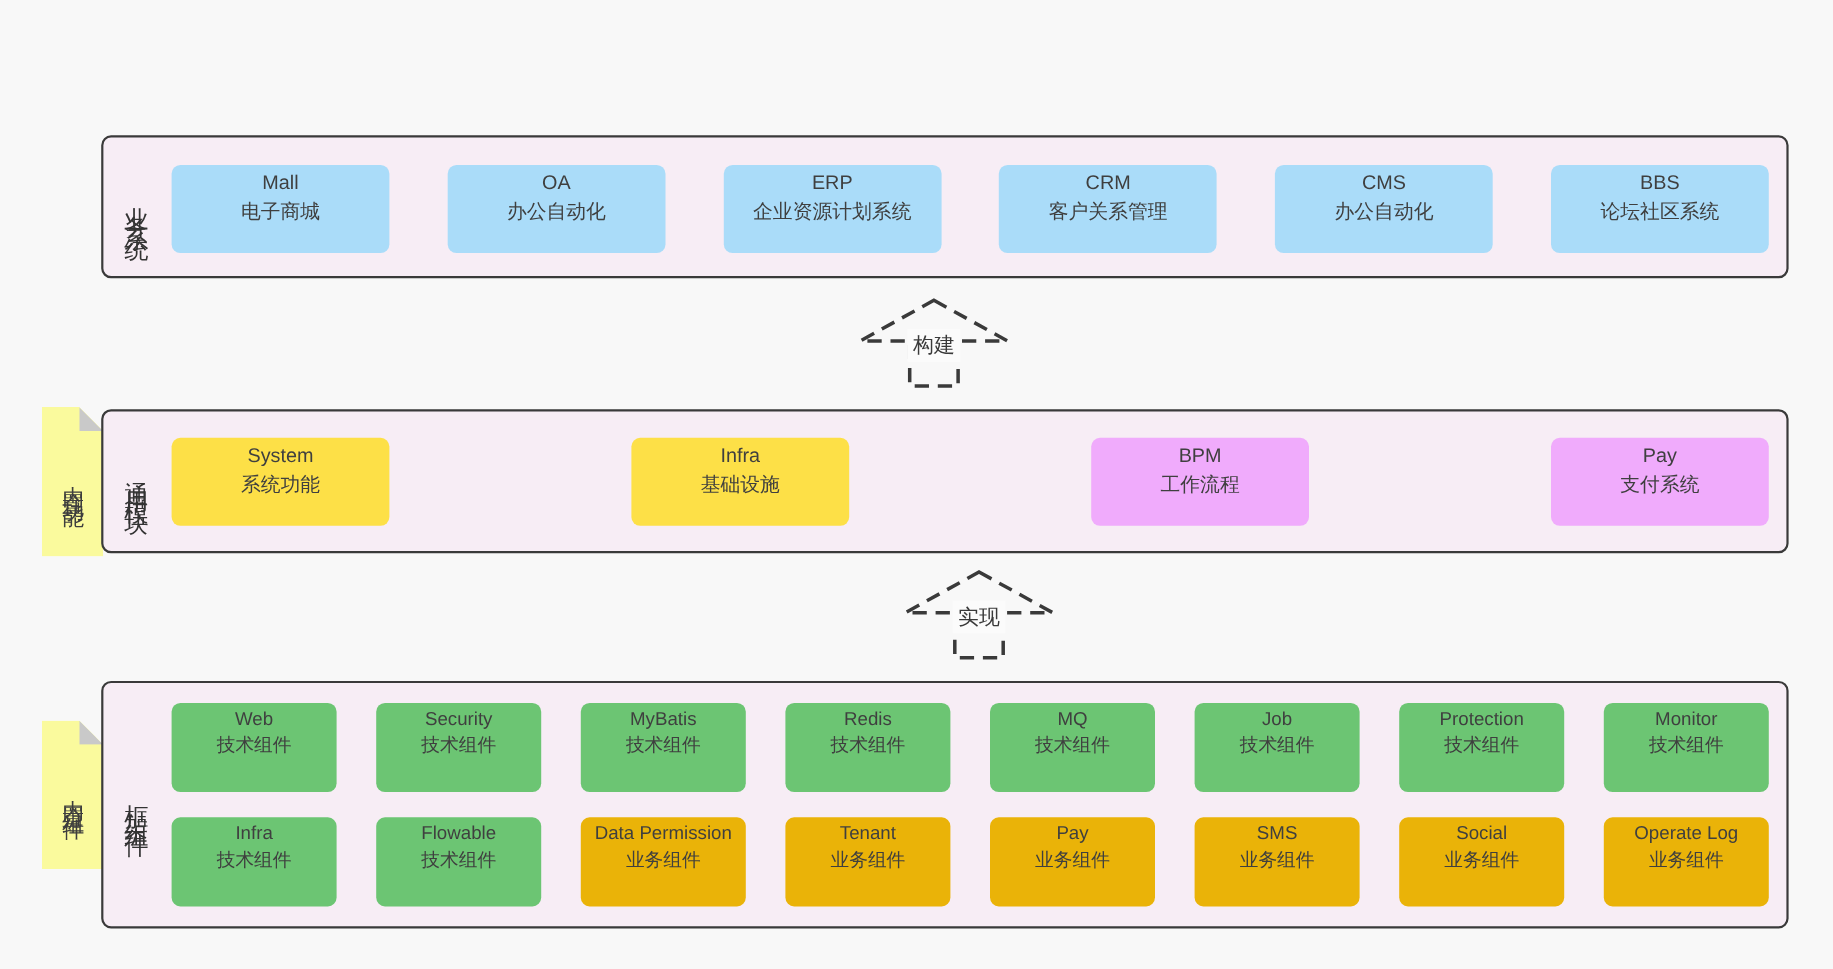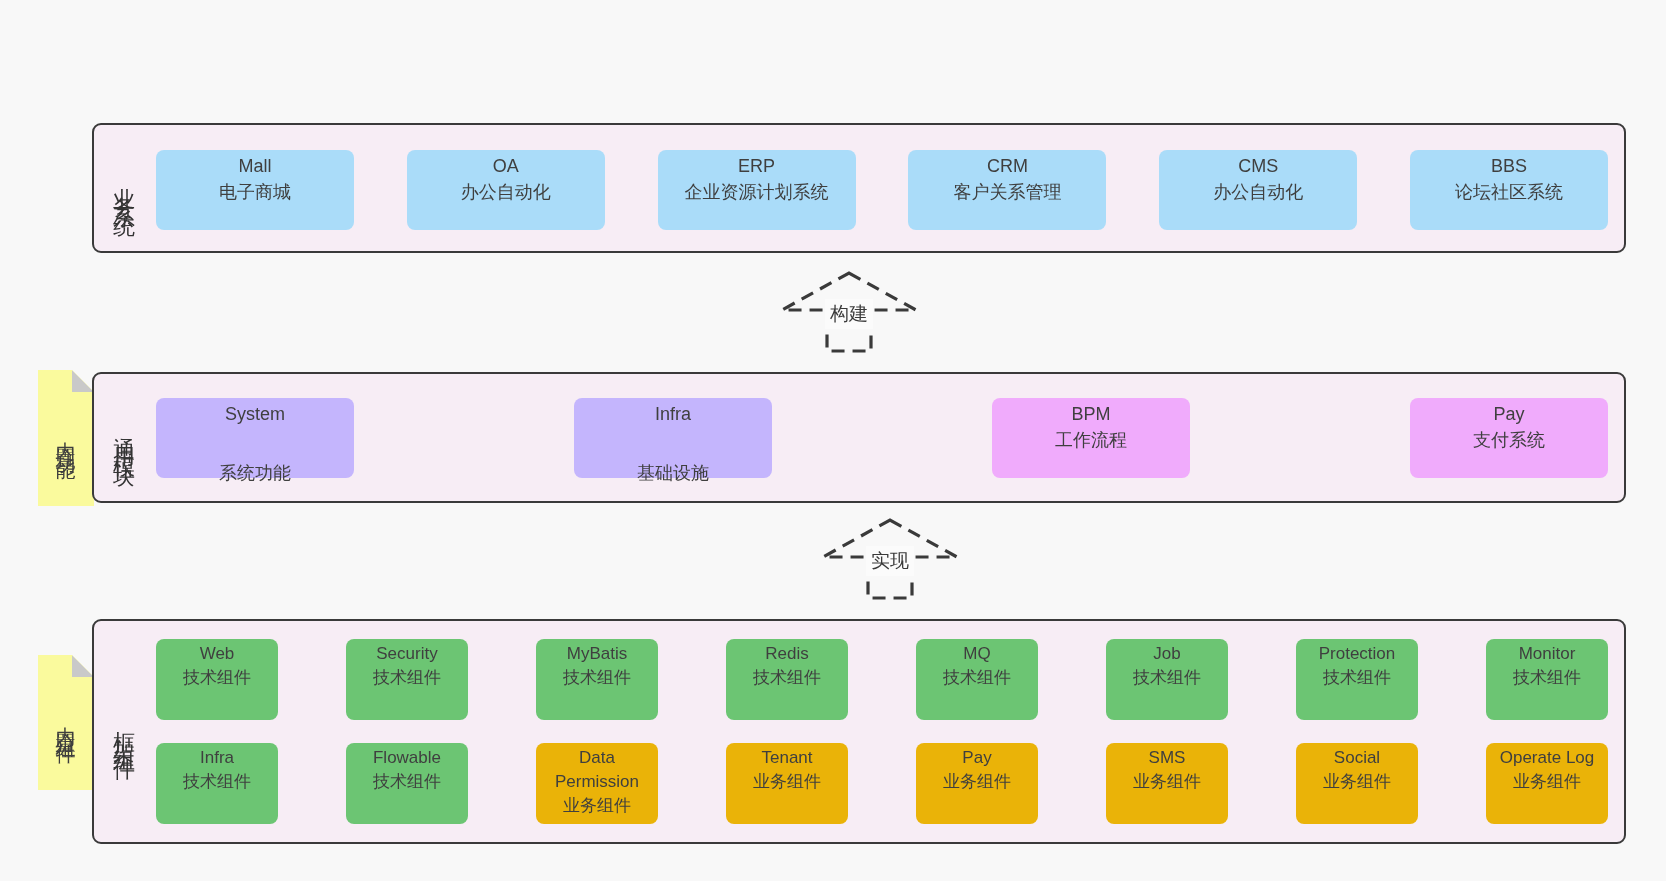--- a/index.html
+++ b/index.html
@@ -35,27 +35,27 @@
   #panel-modules .row{top:24px;}
   #panel-framework .row-1{top:18px;}
   #panel-framework .row-2{top:122px;}
 
   .box{
     box-sizing:border-box;border-radius:8px;
     display:flex;flex-direction:column;align-items:center;justify-content:flex-start;
     text-align:center;padding:3px 8px;
   }
   .wide{width:198px;height:80px;}
-  .narrow{width:122px;height:81px;}
+  .narrow{width:150px;height:81px;}
   .box .t,.box .s{display:block;}
   .wide .t,.wide .s{font-size:18px;line-height:26px;color:#3f3f3f;}
   .narrow .t,.narrow .s{font-size:17px;line-height:24px;color:#3f3f3f;}
 
   .v-blue{background:#aadcf9;}
-  .v-red{background:#c4b5fd;gap:33px;}
+  .v-red{background:#fde047;}
   .v-pink{background:#f0abfc;}
   .v-green{background:#6cc573;}
   .v-lgreen{background:#eab308;}
 
   .sticky{
     position:absolute;left:38px;width:56px;background:#fafa9d;z-index:0;
     clip-path:polygon(0 0, calc(100% - 22px) 0, 100% 22px, 100% 100%, 0 100%);
     display:flex;align-items:center;justify-content:center;
   }
   #sticky-modules{top:370px;height:136px;}

